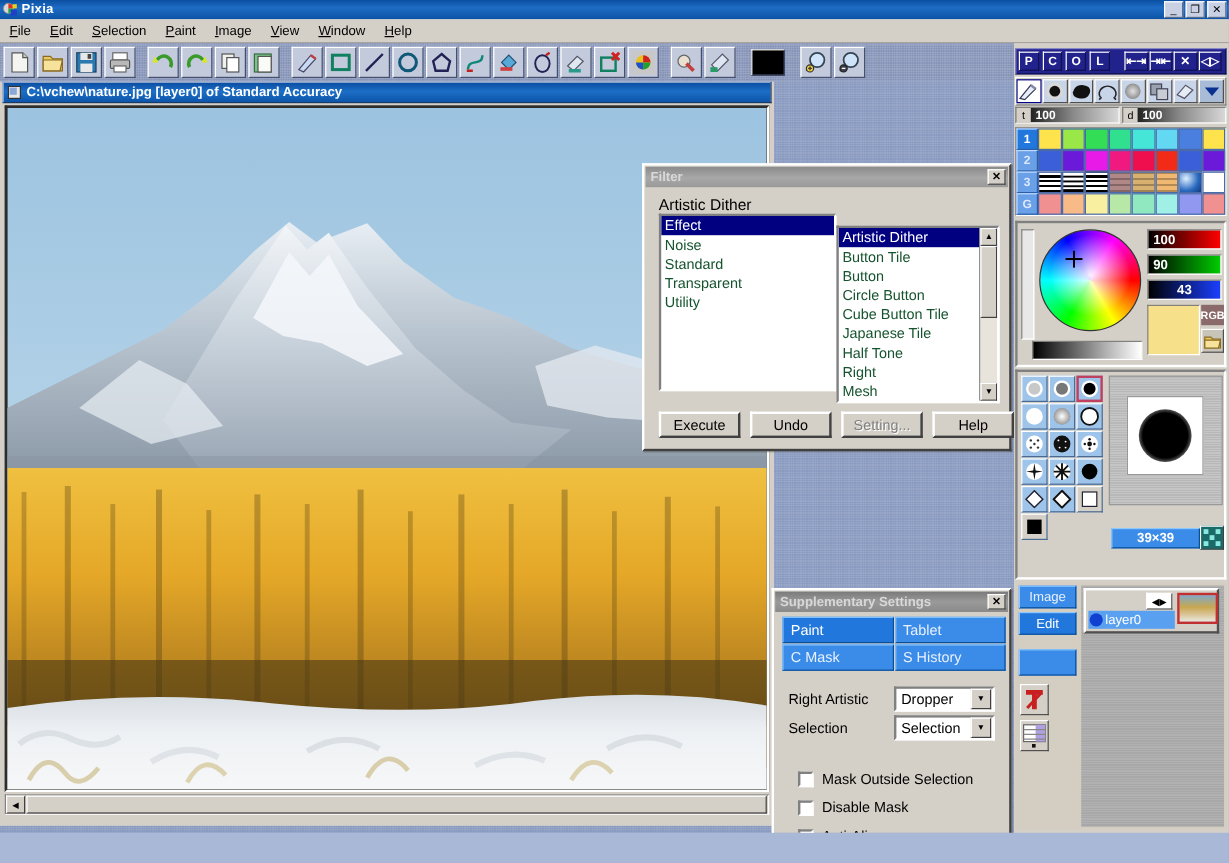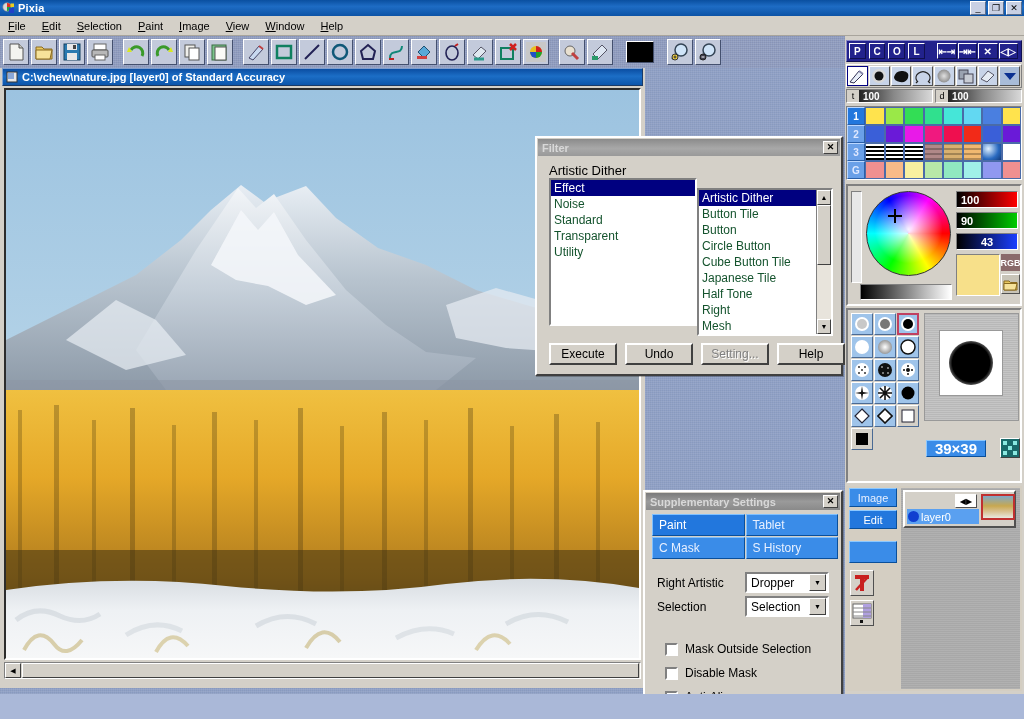--- a/index.html
+++ b/index.html
@@ -412,24 +412,24 @@
   #brush-preview {
     position: absolute; left: 14px; top: 16px; width: 64px; height: 66px;
     background: #fff; border: 1px solid #999;
     display: flex; align-items: center; justify-content: center;
   }
   #brush-dot {
     width: 44px; height: 44px; border-radius: 50%;
     background: radial-gradient(circle, #000 60%, rgba(0,0,0,0) 92%);
   }
   #brush-size {
-    position: absolute; left: 78px; top: 130px; width: 60px; height: 17px;
+    position: absolute; left: 78px; top: 130px; width: 74px; height: 17px;
     background: #3a8ce8;
     border: 1px solid; border-color: #8cc8ff #0a4f9a #0a4f9a #8cc8ff;
-    color: #fff; font-size: 15px; font-weight: bold;
+    color: #fff; font-size: 11px; font-weight: bold;
     display: flex; align-items: center; justify-content: center;
   }
   #brush-mat {
     position: absolute; left: 152px; top: 128px; width: 20px; height: 20px;
     background: #2a7a7a;
     border: 1px solid; border-color: #ffffff #404040 #404040 #ffffff;
   }
 
   #rp-layers {
     position: absolute; left: 1px; top: 450px; width: 176px; height: 205px;

